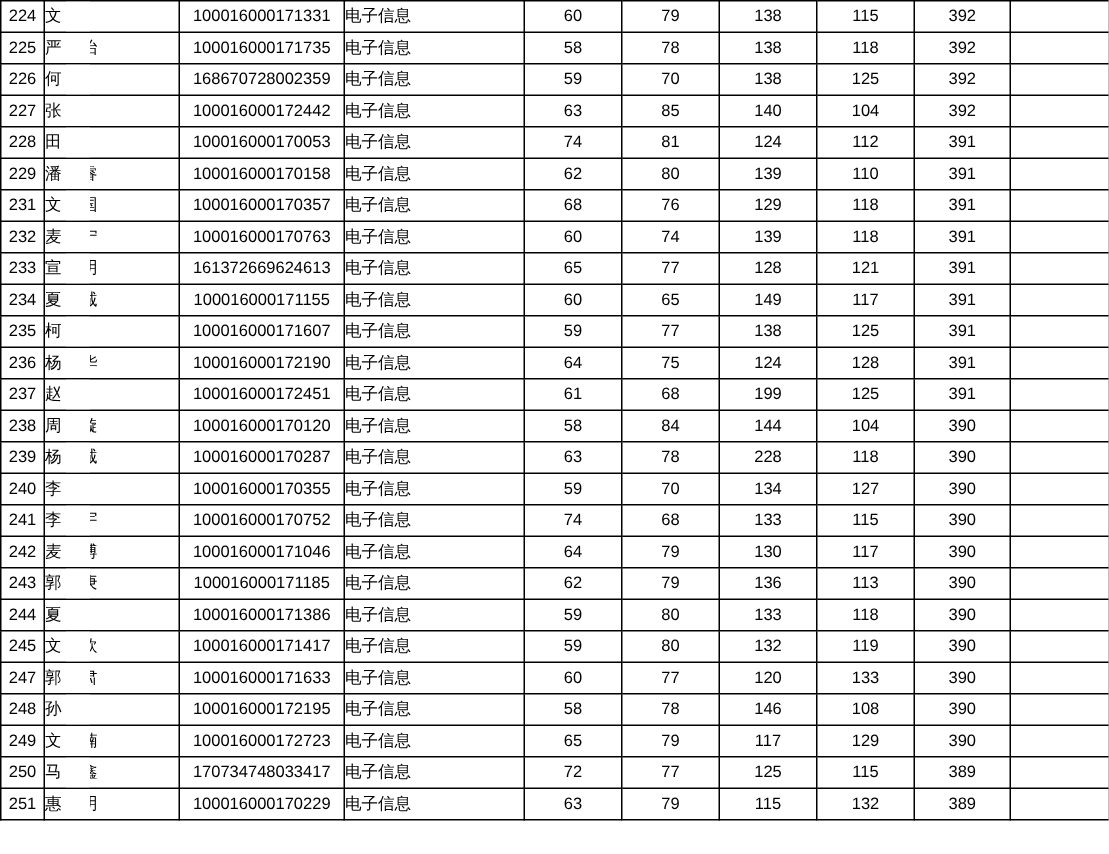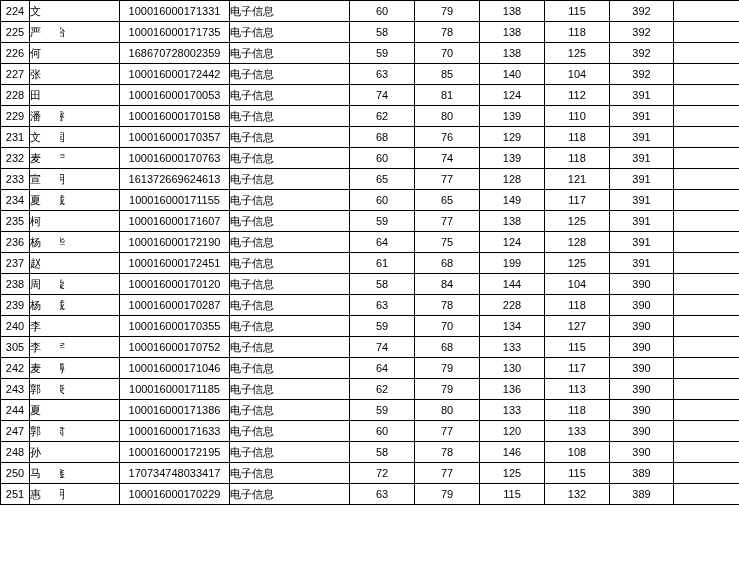--- a/index.html
+++ b/index.html
@@ -270,21 +270,21 @@
           <td class="id">100016000170355</td>
           <td class="major">电子信息</td>
           <td class="num">59</td>
           <td class="num">70</td>
           <td class="num">134</td>
           <td class="num">127</td>
           <td class="num">390</td>
           <td class="blank"></td>
         </tr>
         <tr>
-          <td class="index">305</td>
+          <td class="index">241</td>
           <td class="name"><span class="nm">李　宇</span><span class="mask" style="left: 14px; width: 16px;"></span></td>
           <td class="id">100016000170752</td>
           <td class="major">电子信息</td>
           <td class="num">74</td>
           <td class="num">68</td>
           <td class="num">133</td>
           <td class="num">115</td>
           <td class="num">390</td>
           <td class="blank"></td>
         </tr>
@@ -318,40 +318,64 @@
           <td class="id">100016000171386</td>
           <td class="major">电子信息</td>
           <td class="num">59</td>
           <td class="num">80</td>
           <td class="num">133</td>
           <td class="num">118</td>
           <td class="num">390</td>
           <td class="blank"></td>
         </tr>
         <tr>
+          <td class="index">245</td>
+          <td class="name"><span class="nm">文　歆</span><span class="mask" style="left: 14px; width: 16px;"></span></td>
+          <td class="id">100016000171417</td>
+          <td class="major">电子信息</td>
+          <td class="num">59</td>
+          <td class="num">80</td>
+          <td class="num">132</td>
+          <td class="num">119</td>
+          <td class="num">390</td>
+          <td class="blank"></td>
+        </tr>
+        <tr>
           <td class="index">247</td>
           <td class="name"><span class="nm">郭　肃</span><span class="mask" style="left: 14px; width: 16px;"></span></td>
           <td class="id">100016000171633</td>
           <td class="major">电子信息</td>
           <td class="num">60</td>
           <td class="num">77</td>
           <td class="num">120</td>
           <td class="num">133</td>
           <td class="num">390</td>
           <td class="blank"></td>
         </tr>
         <tr>
           <td class="index">248</td>
           <td class="name"><span class="nm">孙　</span><span class="mask" style="left: 14px; width: 16px;"></span></td>
           <td class="id">100016000172195</td>
           <td class="major">电子信息</td>
           <td class="num">58</td>
           <td class="num">78</td>
           <td class="num">146</td>
           <td class="num">108</td>
+          <td class="num">390</td>
+          <td class="blank"></td>
+        </tr>
+        <tr>
+          <td class="index">249</td>
+          <td class="name"><span class="nm">文　楠</span><span class="mask" style="left: 14px; width: 16px;"></span></td>
+          <td class="id">100016000172723</td>
+          <td class="major">电子信息</td>
+          <td class="num">65</td>
+          <td class="num">79</td>
+          <td class="num">117</td>
+          <td class="num">129</td>
           <td class="num">390</td>
           <td class="blank"></td>
         </tr>
         <tr>
           <td class="index">250</td>
           <td class="name"><span class="nm">马　鑫</span><span class="mask" style="left: 14px; width: 16px;"></span></td>
           <td class="id">170734748033417</td>
           <td class="major">电子信息</td>
           <td class="num">72</td>
           <td class="num">77</td>

